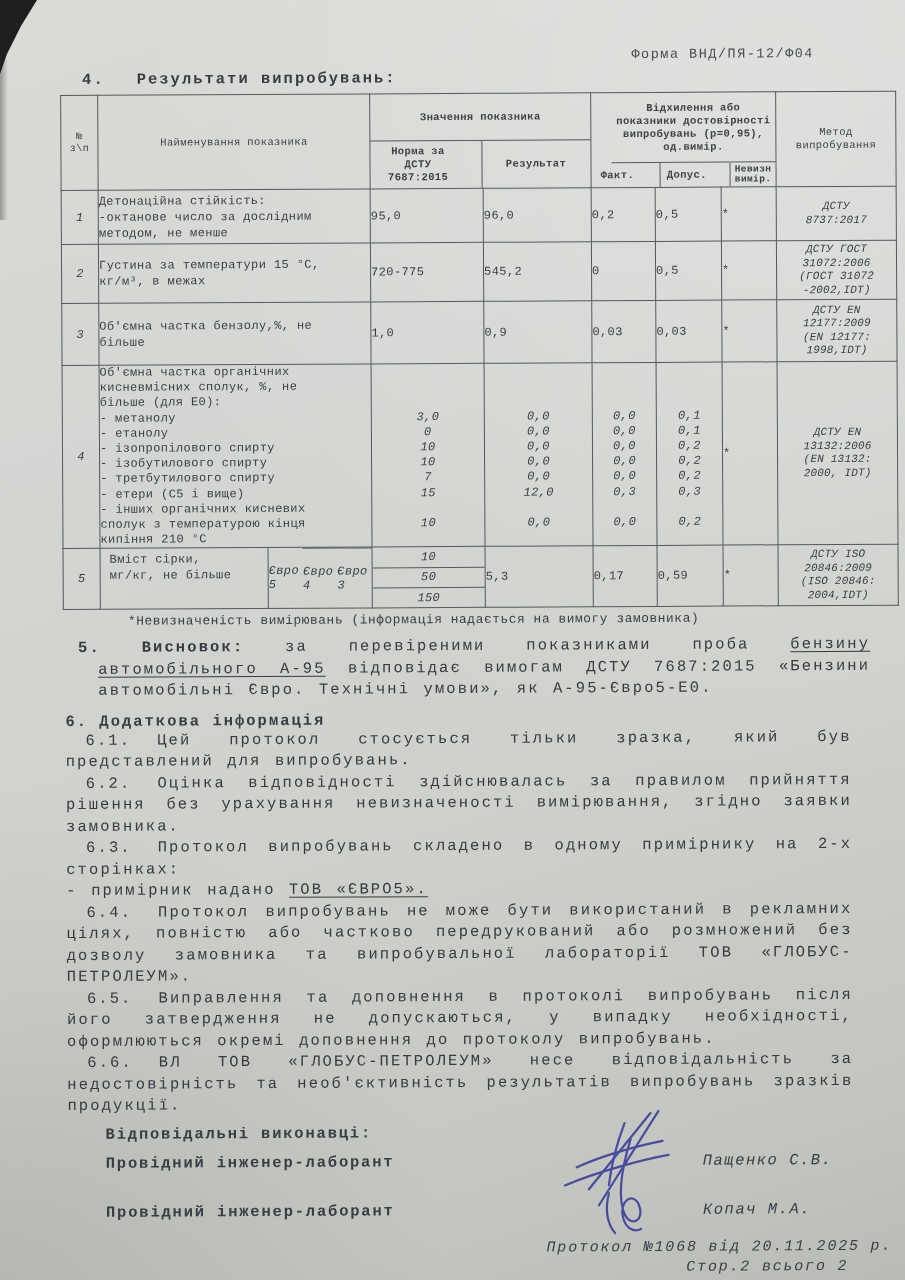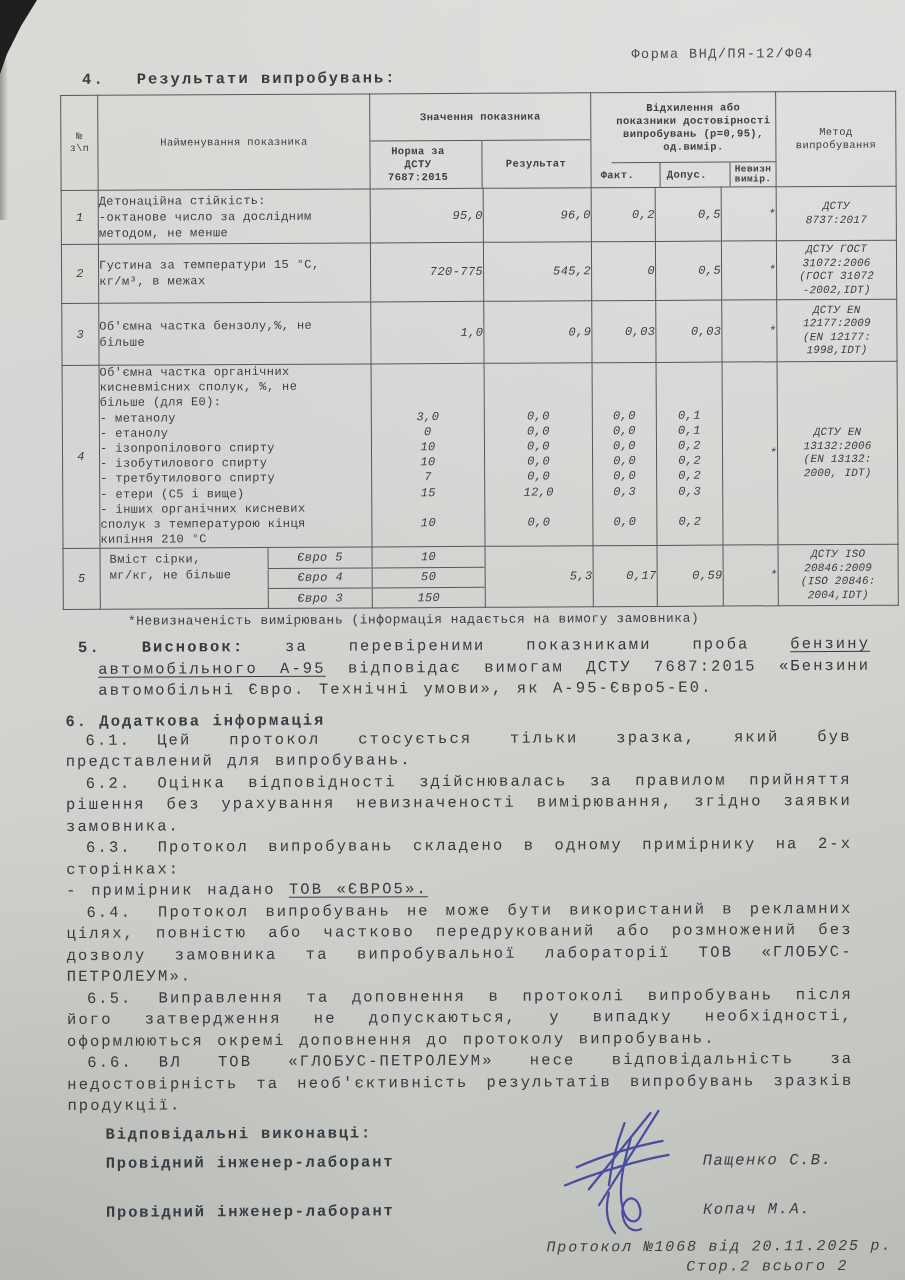--- a/index.html
+++ b/index.html
@@ -33,33 +33,33 @@
     font-weight:normal;}
   .pre{white-space:pre-line;}
   .ctr{text-align:center;}
   .hdr{font-weight:bold;font-size:10.5px;line-height:13px;color:#3f4147;}
   .grp-label{border-bottom:1px solid #56585c;display:flex;align-items:center;justify-content:center;}
   .grp-cols{display:flex;}
   .grp-cols>div{display:flex;align-items:center;justify-content:center;text-align:center;}
   .grp-cols>div+div{border-left:1px solid #56585c;margin-left:16px;}
   td.name{text-align:left;padding:3px 4px 3px 9px;vertical-align:top;line-height:16px;}
   td.numc{vertical-align:top;text-align:center;padding-top:3px;font-style:italic;}
-  .val{font-style:italic;text-align:right;}
+  .val{text-align:left;}
   td.method{font-style:italic;text-align:center;font-size:11px;line-height:13.5px;
     letter-spacing:.2px;}
   
   .r4s{padding-top:2px;}
   .r4s div{height:15.2px;line-height:15.2px;overflow:hidden;}
   td.r4name{vertical-align:top;padding:2px 2px 0 9px;}
   td.r4name div{height:15.2px;line-height:15.2px;}
   td.r4v{vertical-align:top;font-style:italic;text-align:center;}
   
   .s5{display:flex;height:60px;}
   .s5-left{width:156px;border-right:1px solid #56585c;padding:3px 2px 0 9px;line-height:16px;}
-  .s5-right{flex:1;display:flex;flex-direction:column;}
+  .s5-right{flex:1;display:flex;flex-direction:row;}
   .s5-right div,.s5-norm div{flex:1;display:flex;align-items:center;justify-content:center;
     font-style:italic;}
   .s5-right div+div,.s5-norm div+div{border-top:1px solid #56585c;}
   .s5-norm{display:flex;flex-direction:column;height:60px;}
 
   .footnote{margin:4px 0 0 128px;font-size:12.8px;letter-spacing:.6px;}
 
   .body-txt{font-size:15.5px;line-height:21.5px;letter-spacing:2.1px;word-spacing:2px;
     text-align:justify;color:#383a40;}
   .sec5{margin:9px 0 0 78px;width:772px;padding-left:20px;text-indent:-20px;}

